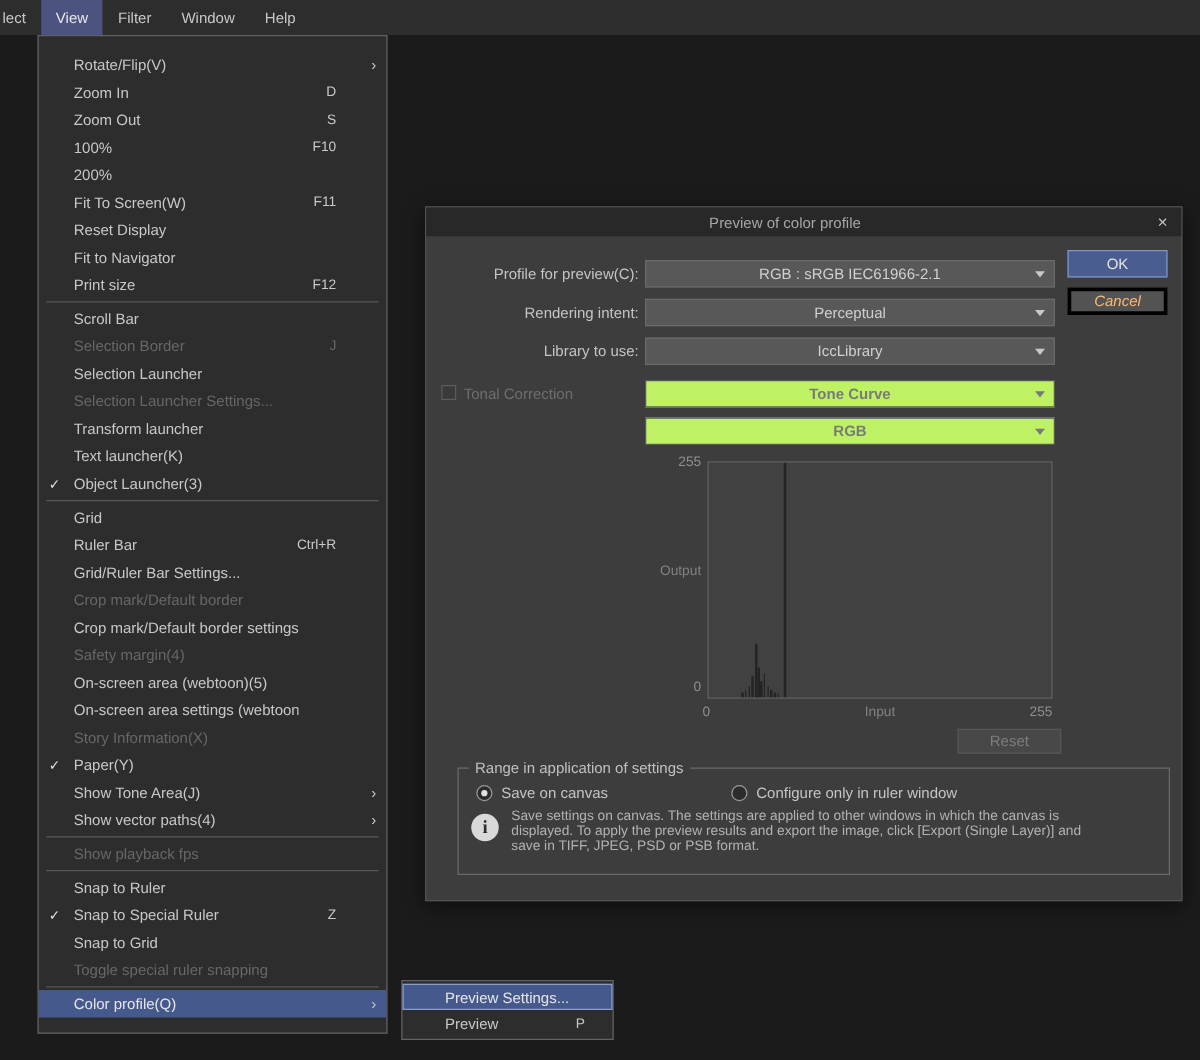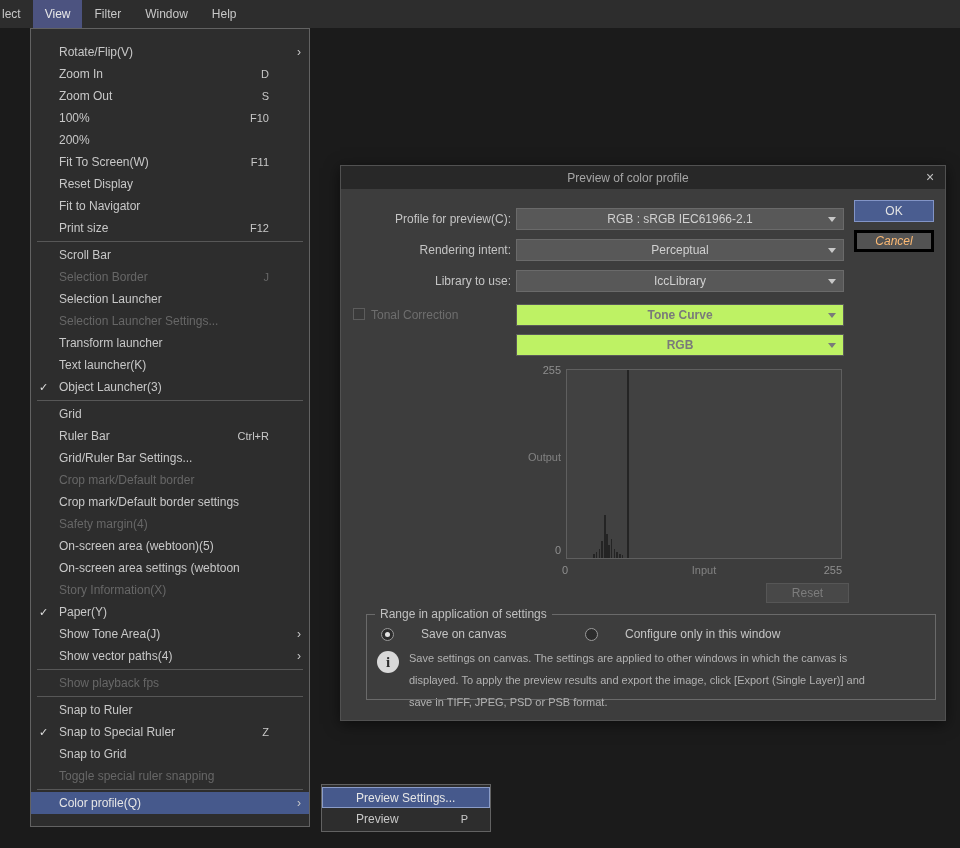--- a/index.html
+++ b/index.html
@@ -54,27 +54,27 @@
   .btn-cancel{left:513px;top:64px;background:#535353;border:3px solid #000000;color:#fdba74;font-style:italic;}
   .btn-reset{left:425px;top:417px;width:83px;height:20px;background:#484848;border:1px solid #565656;color:#7d7d7d;}
   
   .hist-plot{position:absolute;left:225px;top:203px;width:276px;height:190px;box-sizing:border-box;
     background:#414141;border:1px solid #5f5f5f;overflow:hidden;}
   .hbar{position:absolute;bottom:0;background:#242424;}
   .ax{position:absolute;font-size:11px;color:#8f8f8f;}
   
   .group{position:absolute;left:25px;top:448px;width:570px;height:86px;box-sizing:border-box;border:1px solid #6a6a6a;}
   .group-title{position:absolute;top:-8px;left:8px;background:#3d3d3d;padding:0 5px;color:#c0c0c0;}
-  .radio-item{position:absolute;top:12px;display:flex;align-items:center;color:#c4c4c4;gap:20px;}
+  .radio-item{position:absolute;top:12px;display:flex;align-items:center;color:#c4c4c4;}
   .radio{width:13px;height:13px;border-radius:50%;box-sizing:border-box;border:1px solid #9a9a9a;background:#2c2c2c;margin-right:7px;position:relative;}
   .radio.sel::after{content:"";position:absolute;left:3px;top:3px;width:5px;height:5px;border-radius:50%;background:#e2e2e2;}
   .info-icon{position:absolute;left:10px;top:36px;width:22px;height:22px;border-radius:50%;
     background:#d9d9d9;color:#2d2d2d;font-weight:bold;font-size:15px;
     font-family:"Liberation Serif",serif;display:flex;align-items:center;justify-content:center;}
-  .info-text{position:absolute;left:42px;top:32px;width:462px;font-size:11px;line-height:22px;color:#b2b2b2;}
+  .info-text{position:absolute;left:42px;top:32px;width:462px;font-size:11px;line-height:12px;color:#b2b2b2;}
 </style>
 </head>
 <body>
 
 <div class="menubar">
   <div class="mb-item first">lect</div>
   <div class="mb-item active">View</div>
   <div class="mb-item">Filter</div>
   <div class="mb-item">Window</div>
   <div class="mb-item">Help</div>
@@ -366,19 +366,19 @@
 
   <div class="group">
     <div class="group-title">Range in application of settings</div>
 
     <div class="radio-item" style="left:14px">
       <span class="radio sel"></span>
       <span>Save on canvas</span>
     </div>
     <div class="radio-item" style="left:218px">
       <span class="radio"></span>
-      <span>Configure only in this window</span>
+      <span>Configure only in ruler window</span>
     </div>
 
     <div class="info-icon">i</div>
     <div class="info-text">Save settings on canvas. The settings are applied to other windows in which the canvas is displayed. To apply the preview results and export the image, click [Export (Single Layer)] and save in TIFF, JPEG, PSD or PSB format.</div>
   </div>
 </div>
 
 </body></html>

